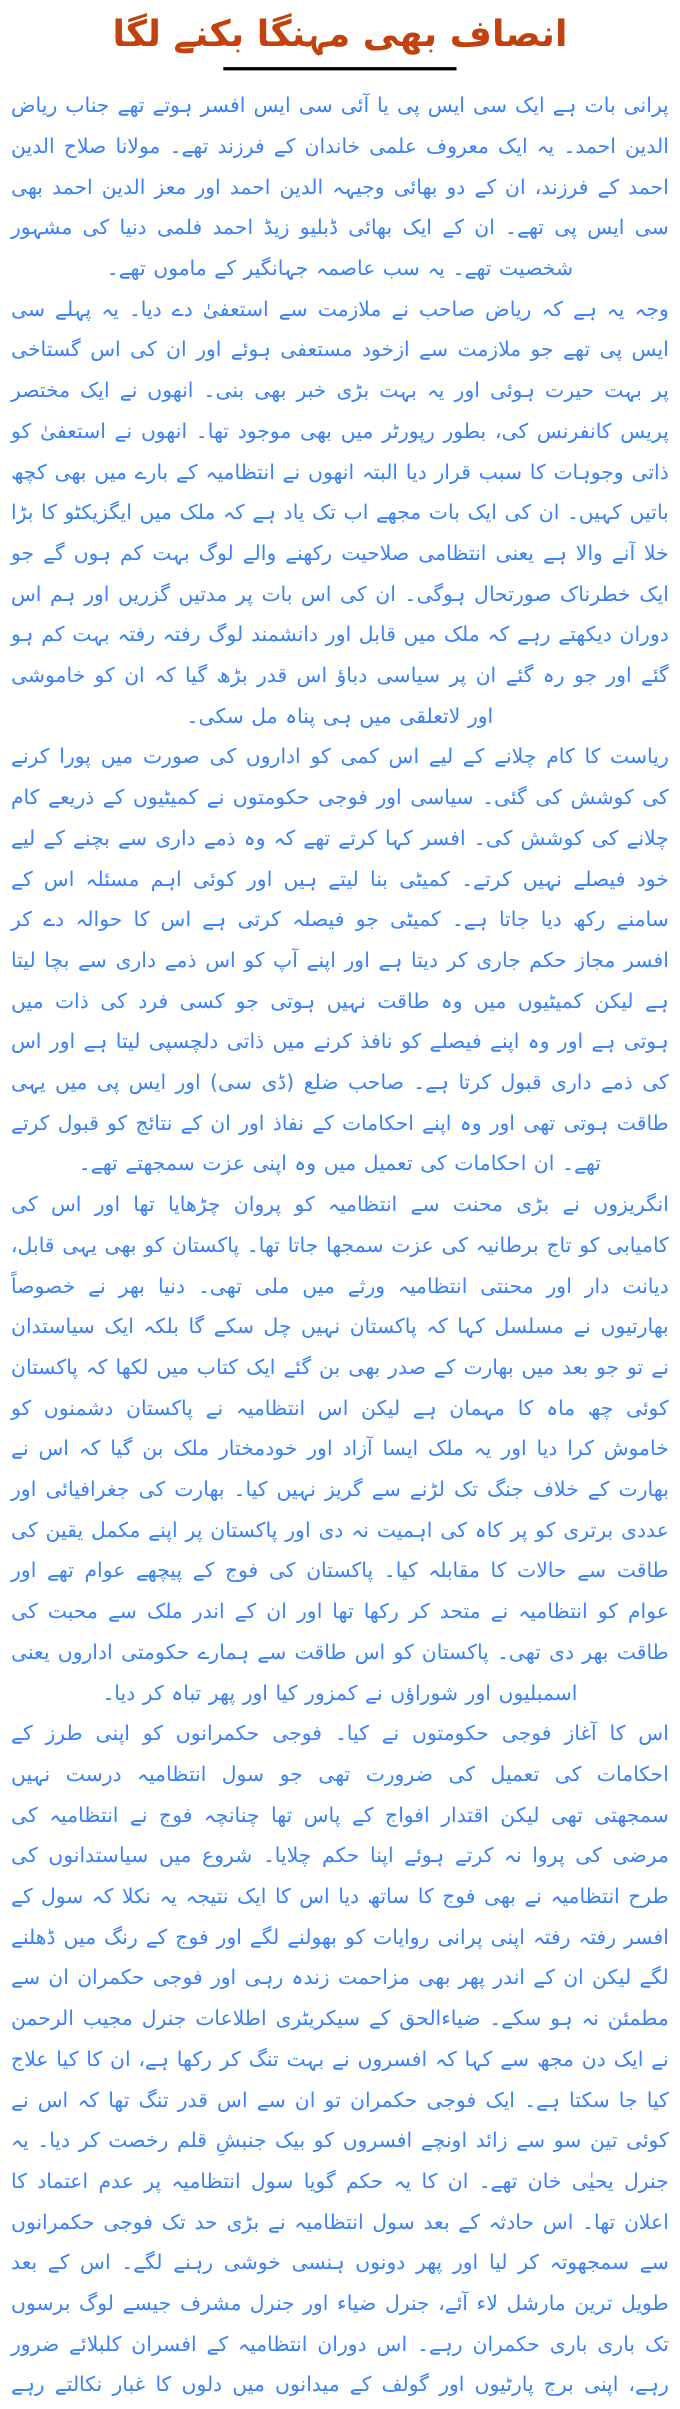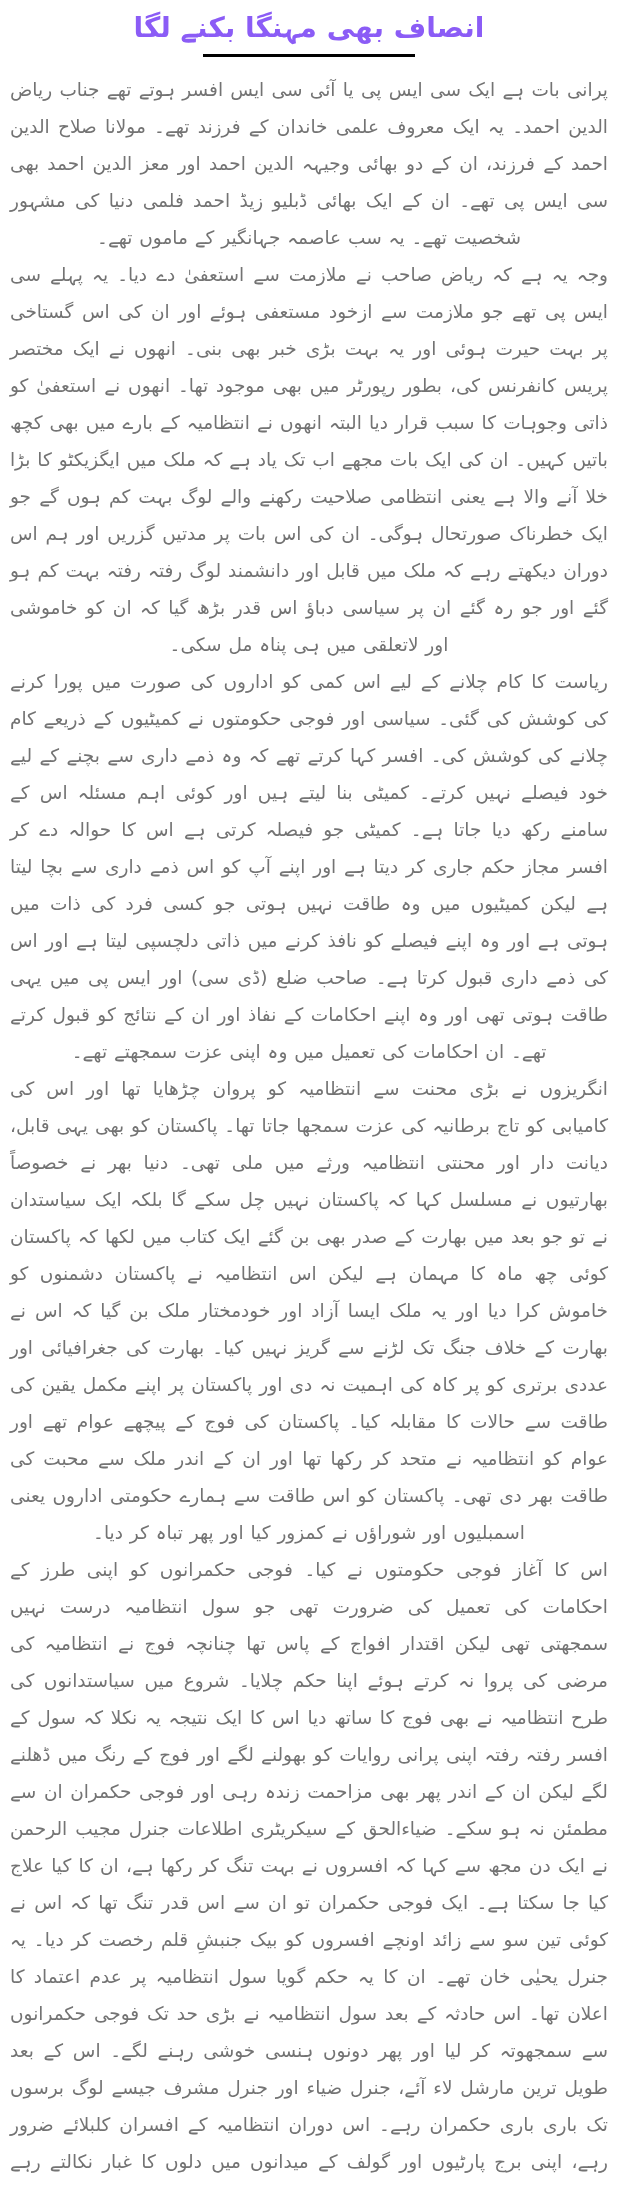--- a/index.html
+++ b/index.html
@@ -17,42 +17,42 @@
     background: #ffffff;
     color: #000000;
     font-family: "DejaVu Sans", sans-serif;
   }
   .article-header {
     text-align: center;
     margin-bottom: 14px;
   }
   .article-title {
     direction: rtl;
-    font-size: 28px;
+    font-size: 33px;
     font-weight: bold;
     line-height: 1.3;
     margin: 2px 0 8px 0;
-    color: #8b5cf6;
+    color: #c2410c;
   }
   .title-rule {
     width: 212px;
     height: 3px;
     background: #000000;
     margin: 0 auto;
   }
   .article-body {
     direction: rtl;
     unicode-bidi: embed;
   }
   .article-body p {
     margin: 0;
     padding: 0;
     font-size: 18.5px;
     line-height: 37px;
-    color: #737373;
+    color: #3b82f6;
     text-align: justify;
     text-align-last: center;
     word-spacing: 1px;
   }
 </style>
 </head>
 <body>
 
 <div class="page">
 

